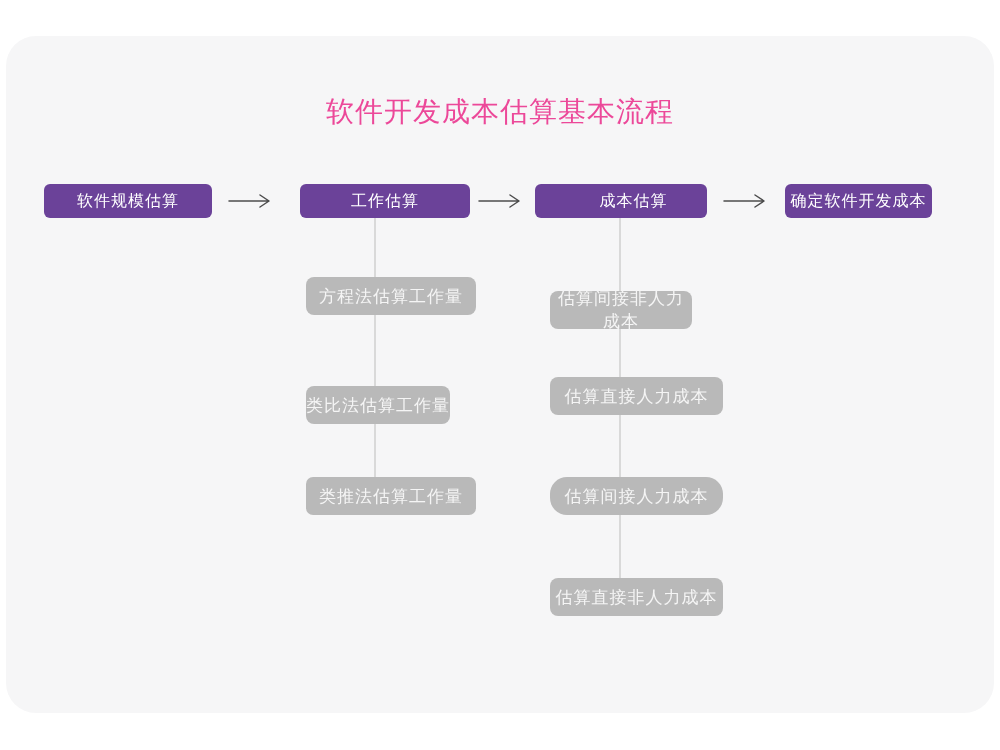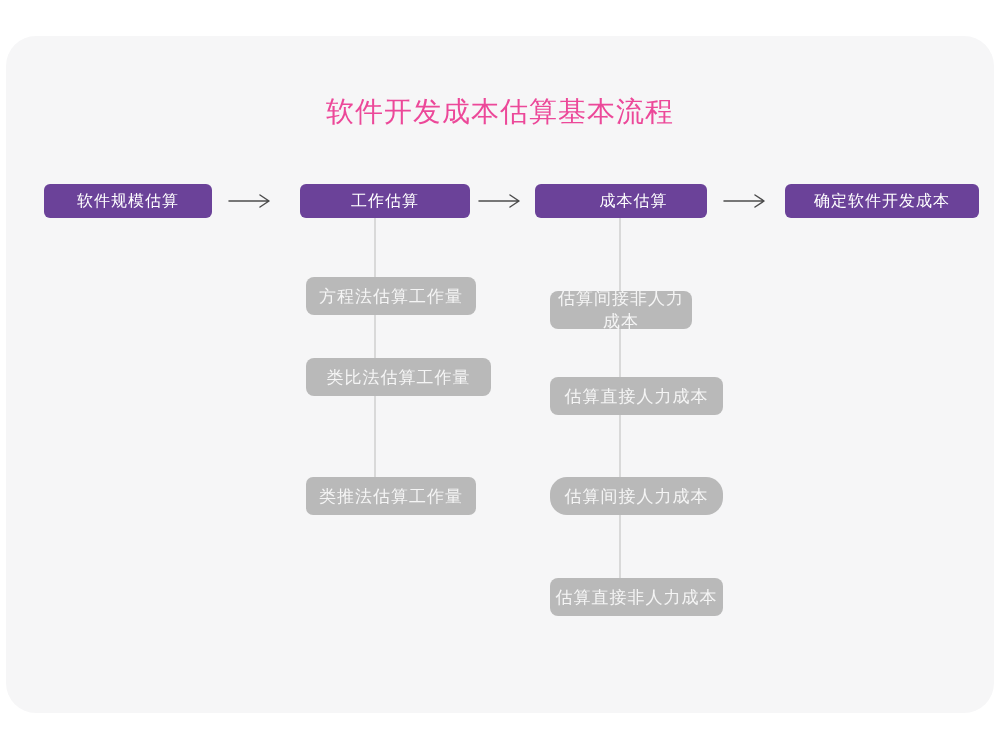--- a/index.html
+++ b/index.html
@@ -56,24 +56,24 @@
     background: #b9b9b9;
     border-radius: 8px;
     color: #f5f5f5;
     font-size: 17px;
     letter-spacing: 1px;
     margin-left: 16px;
   }
   .main-1 { left: 44px;  top: 184px; width: 168px; }
   .main-2 { left: 290px; top: 184px; width: 170px; margin-left: 10px; }
   .main-3 { left: 535px; top: 184px; width: 172px; padding-left: 25px; }
-  .main-4 { left: 785px; top: 184px; width: 194px; }
+  .main-4 { left: 785px; top: 184px; width: 147px; }
 
   .work-1 { left: 290px; top: 277px; width: 170px; }
-  .work-2 { left: 290px; top: 358px; width: 185px; }
+  .work-2 { left: 290px; top: 386px; width: 144px; }
   .work-3 { left: 290px; top: 477px; width: 170px; border-radius: 7px; }
 
   .cost-1 { left: 534px; top: 291px; width: 142px; }
   .cost-2 { left: 534px; top: 377px; width: 173px; }
   .cost-3 { left: 534px; top: 477px; width: 173px; border-radius: 17px; }
   .cost-4 { left: 534px; top: 578px; width: 173px; }
 
   .vline {
     position: absolute;
     width: 2px;

